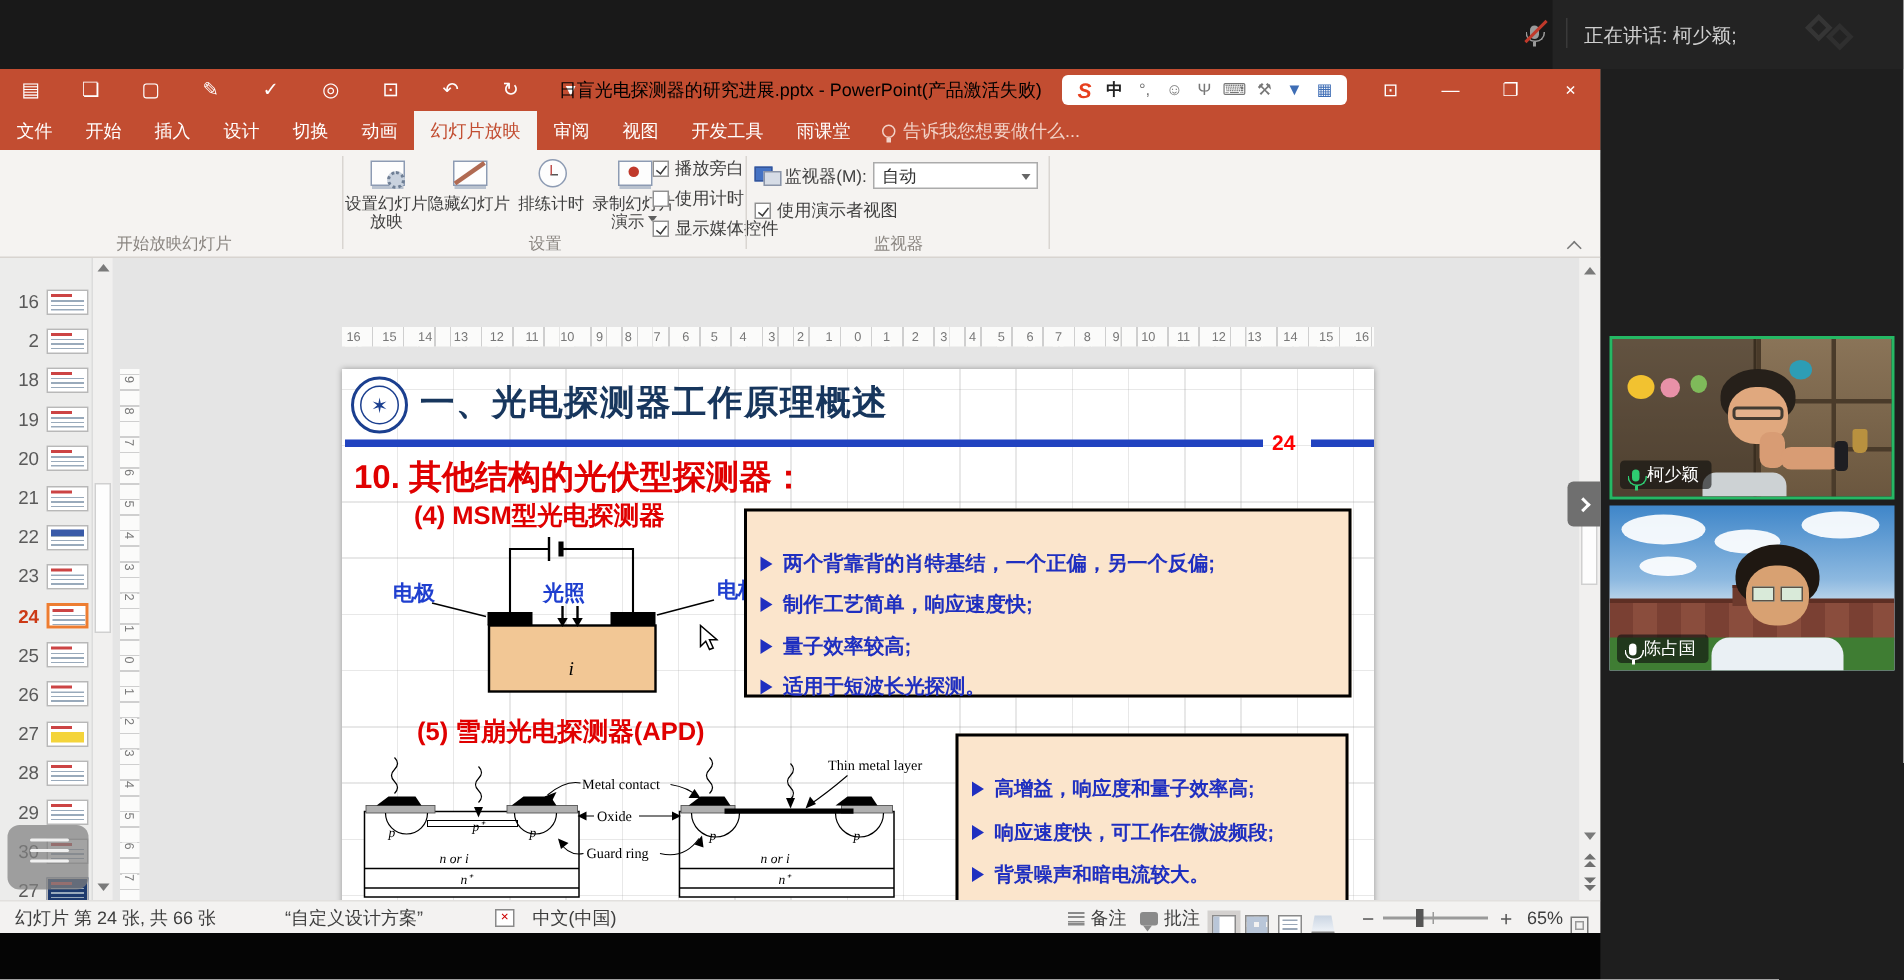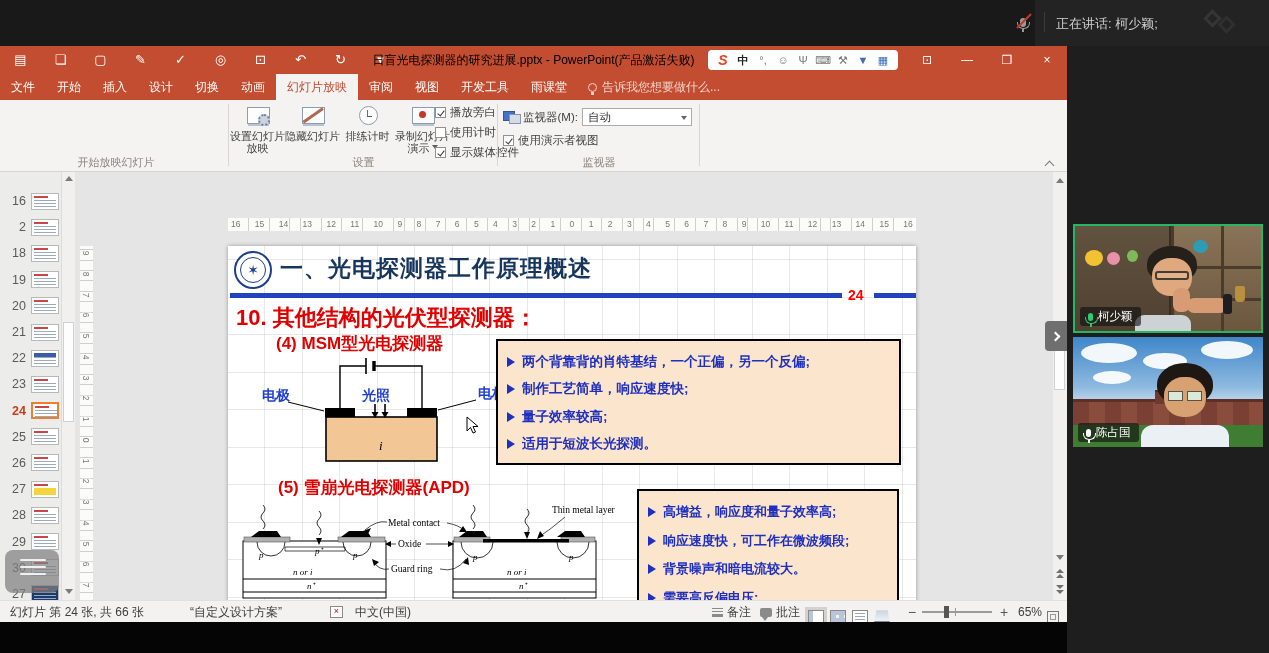--- a/index.html
+++ b/index.html
@@ -115,21 +115,21 @@
     background-image:repeating-linear-gradient(90deg,transparent 0 36.5px,rgba(150,150,150,.22) 36.5px 37.5px),repeating-linear-gradient(0deg,transparent 0 36.5px,rgba(150,150,150,.22) 36.5px 37.5px)}
   .s-logo{position:absolute;left:6px;top:5px;width:38px;height:38px;border:2px solid #1b3f8f;border-radius:50%;background:#fff;display:flex;align-items:center;justify-content:center}
   .s-logo::before{content:"";position:absolute;left:4px;top:4px;right:4px;bottom:4px;border:1px solid #1b3f8f;border-radius:50%}
   .s-logo::after{content:"✶";color:#1b3f8f;font-size:14px}
   .s-title{position:absolute;left:52px;top:7px;font-size:23px;font-weight:bold;color:#17365d;letter-spacing:1px;white-space:nowrap}
   .s-seg1{position:absolute;left:2px;top:47px;width:612px;height:5px;background:#2143c0}
   .s-seg2{position:absolute;left:646px;top:47px;width:42px;height:5px;background:#2143c0}
   .s-pagenum{position:absolute;left:620px;top:41px;color:#f00;font-weight:bold;font-size:14px}
   .s-heading{position:absolute;left:8px;top:57px;font-size:22px;font-weight:bold;color:#e00000;white-space:nowrap}
   .s-sub{position:absolute;font-size:17px;font-weight:bold;color:#e00000;white-space:nowrap}
-  .infobox{position:absolute;background:#fbe5cc;border:2px solid #000;padding:7px 0 0 9px}
+  .infobox{position:absolute;background:#fbe5cc;border:2px solid #000;padding:21px 0 0 9px}
   .infobox .li{display:flex;align-items:center;gap:7px;color:#1f2fc0;font-weight:bold}
   .blt{flex:none;width:0;height:0;border-left:8px solid #1f2fc0;border-top:5px solid transparent;border-bottom:5px solid transparent}
   .box1{left:268px;top:93px;width:405px;height:126px}
   .box1 .li{height:27.5px;font-size:13.5px}
   .box2{left:409px;top:243px;width:262px;height:126px}
   .box2 .li{height:28.5px;font-size:13px}
   .msm-svg{position:absolute;left:34px;top:112px}
   .apd-svg{position:absolute;left:7px;top:255px}
   .cursor-svg{position:absolute;left:238px;top:170px}
 

